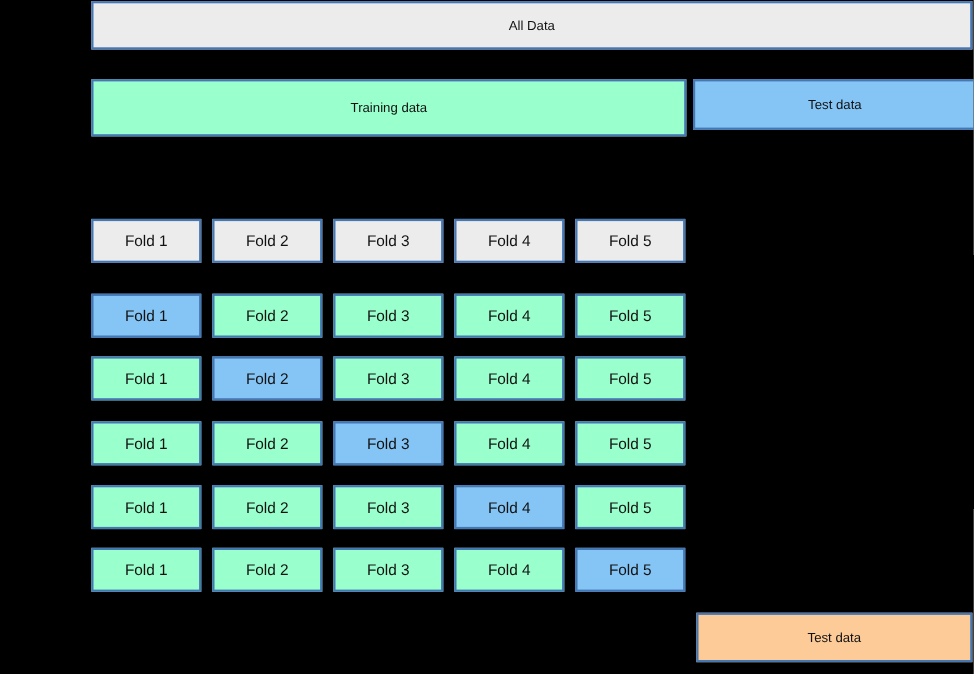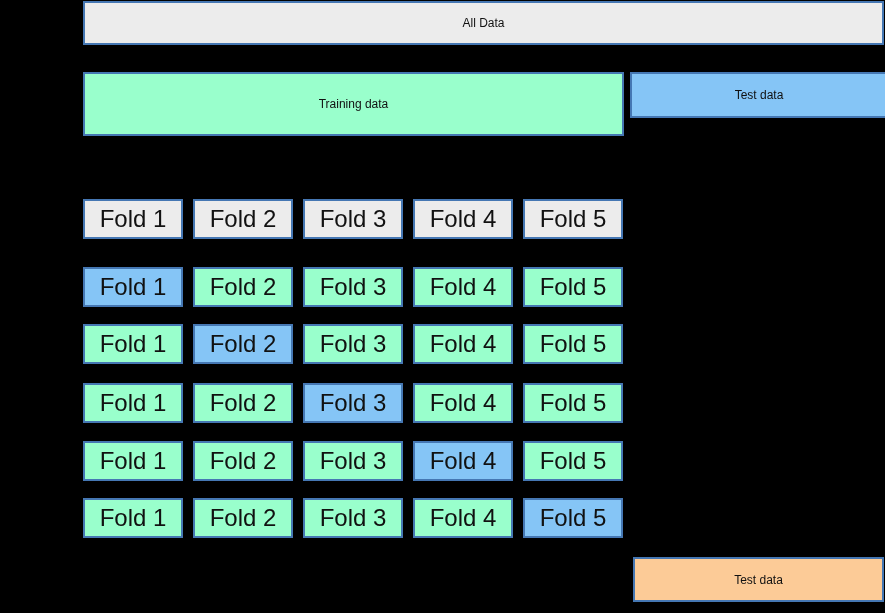--- a/index.html
+++ b/index.html
@@ -12,31 +12,31 @@
     color:#111;
   }
   .bar{
     position:absolute;
     box-sizing:border-box;
     border:2px solid var(--border,#4577b3);
     display:flex;align-items:center;justify-content:center;
     font-size:12px;
   }
   #all-data-bar{left:83px;top:1px;width:801px;height:44px;background:var(--all-data-fill,#ececec);}
-  #training-bar{left:83px;top:72px;width:541px;height:64px;background:var(--train-fill,#99ffcc);}
+  #training-bar{left:83px;top:72px;width:541px;height:52px;background:var(--train-fill,#99ffcc);}
   #test-top-bar{left:630px;top:72px;width:258px;height:46px;background:var(--test-fill,#85c5f6);}
   #holdout-bar{left:633px;top:557px;width:251px;height:45px;background:var(--holdout-fill,#fccb97);}
   #fold-grid{position:absolute;left:83px;top:0;width:545px;height:613px;}
   .fold-row{position:absolute;left:0;display:flex;gap:10px;}
   .fold-box{
     width:100px;height:40px;
     box-sizing:border-box;
     border:2px solid var(--border,#4577b3);
     display:flex;align-items:center;justify-content:center;
-    font-size:24px;
+    font-size:14px;
     color:#111;
   }
   .fold-box.gray{background:var(--all-data-fill,#ececec);}
   .fold-box.green{background:var(--train-fill,#99ffcc);}
   .fold-box.blue{background:var(--test-fill,#85c5f6);}
 </style>
 </head>
 <body>
 
 <div id="canvas">

